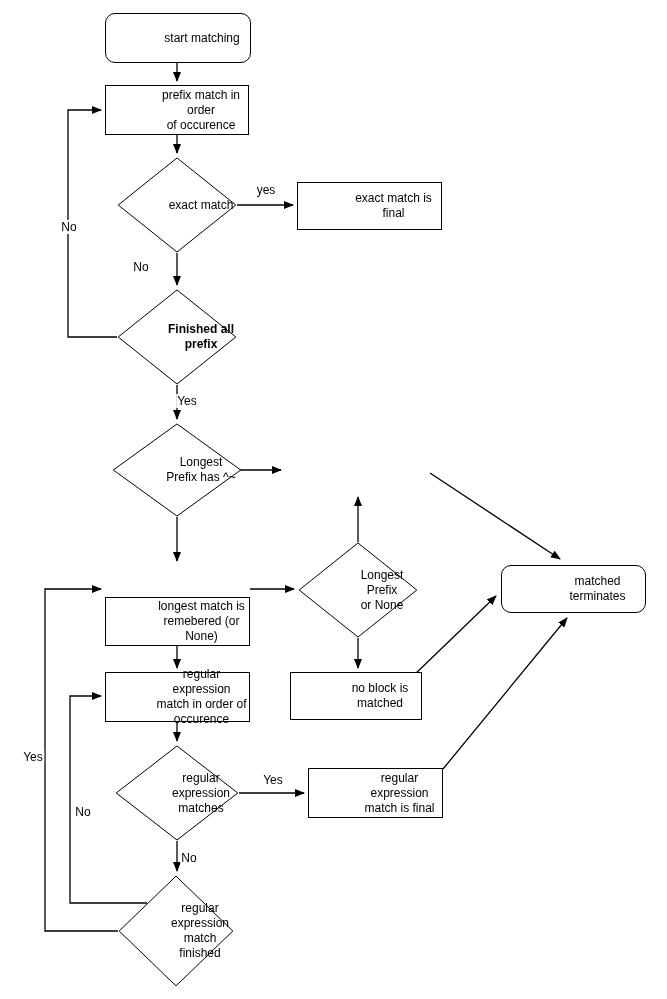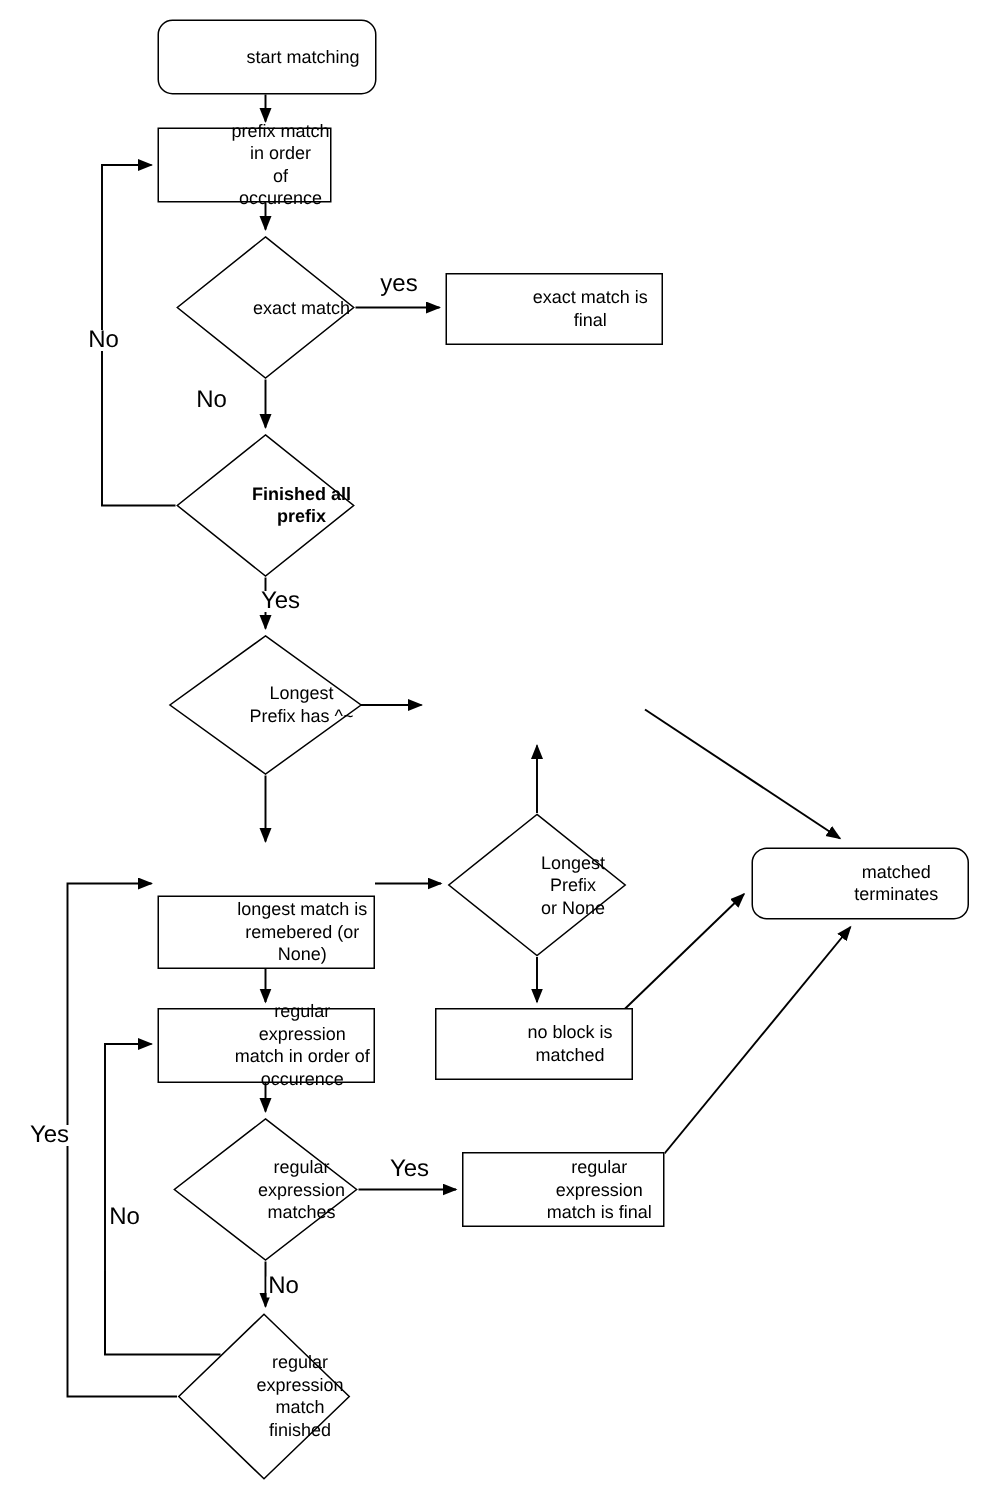--- a/index.html
+++ b/index.html
@@ -40,21 +40,21 @@
   }
   .diamond > .lbl {
     position: relative;
     z-index: 1;
     white-space: pre-line;
     text-align: center;
   }
   .edge-label {
     position: absolute;
     transform: translate(-50%, -50%);
-    font-size: 16px;
+    font-size: 12px;
     line-height: 14px;
     background: #ffffff;
     padding: 0 1px;
     white-space: nowrap;
   }
 </style>
 </head>
 <body>
 
 <div id="canvas">
@@ -84,21 +84,21 @@
       <polyline points="177,722 177,741" marker-end="url(#ah)"></polyline>
       <polyline points="239,793 304,793" marker-end="url(#ah)"></polyline>
       <polyline points="177,841 177,871" marker-end="url(#ah)"></polyline>
       <polyline points="147,903 70,903 70,696 101,696" marker-end="url(#ah)"></polyline>
       <polyline points="443,769 567,618" marker-end="url(#ah)"></polyline>
     </g>
   </svg>
 
   <div class="node rounded" style="left:105px; top:13px; width:146px; height:50px;">start matching</div>
 
-  <div class="node rect" style="left:105px; top:85px; width:116px; height:50px;">prefix match in order
+  <div class="node rect" style="left:105px; top:85px; width:144px; height:50px;">prefix match in order
 of occurence</div>
 
   <div class="node rect" style="left:297px; top:182px; width:145px; height:48px;">exact match is final</div>
 
   <div class="node diamond" style="left:117px; top:157px; width:120px; height:96px;">
     <svg viewBox="0 0 100 100" preserveAspectRatio="none">
       <polygon points="50,1 99,50 50,99 1,50" fill="#ffffff" stroke="#000000" vector-effect="non-scaling-stroke"></polygon>
     </svg>
     <div class="lbl">exact match</div>
   </div>

